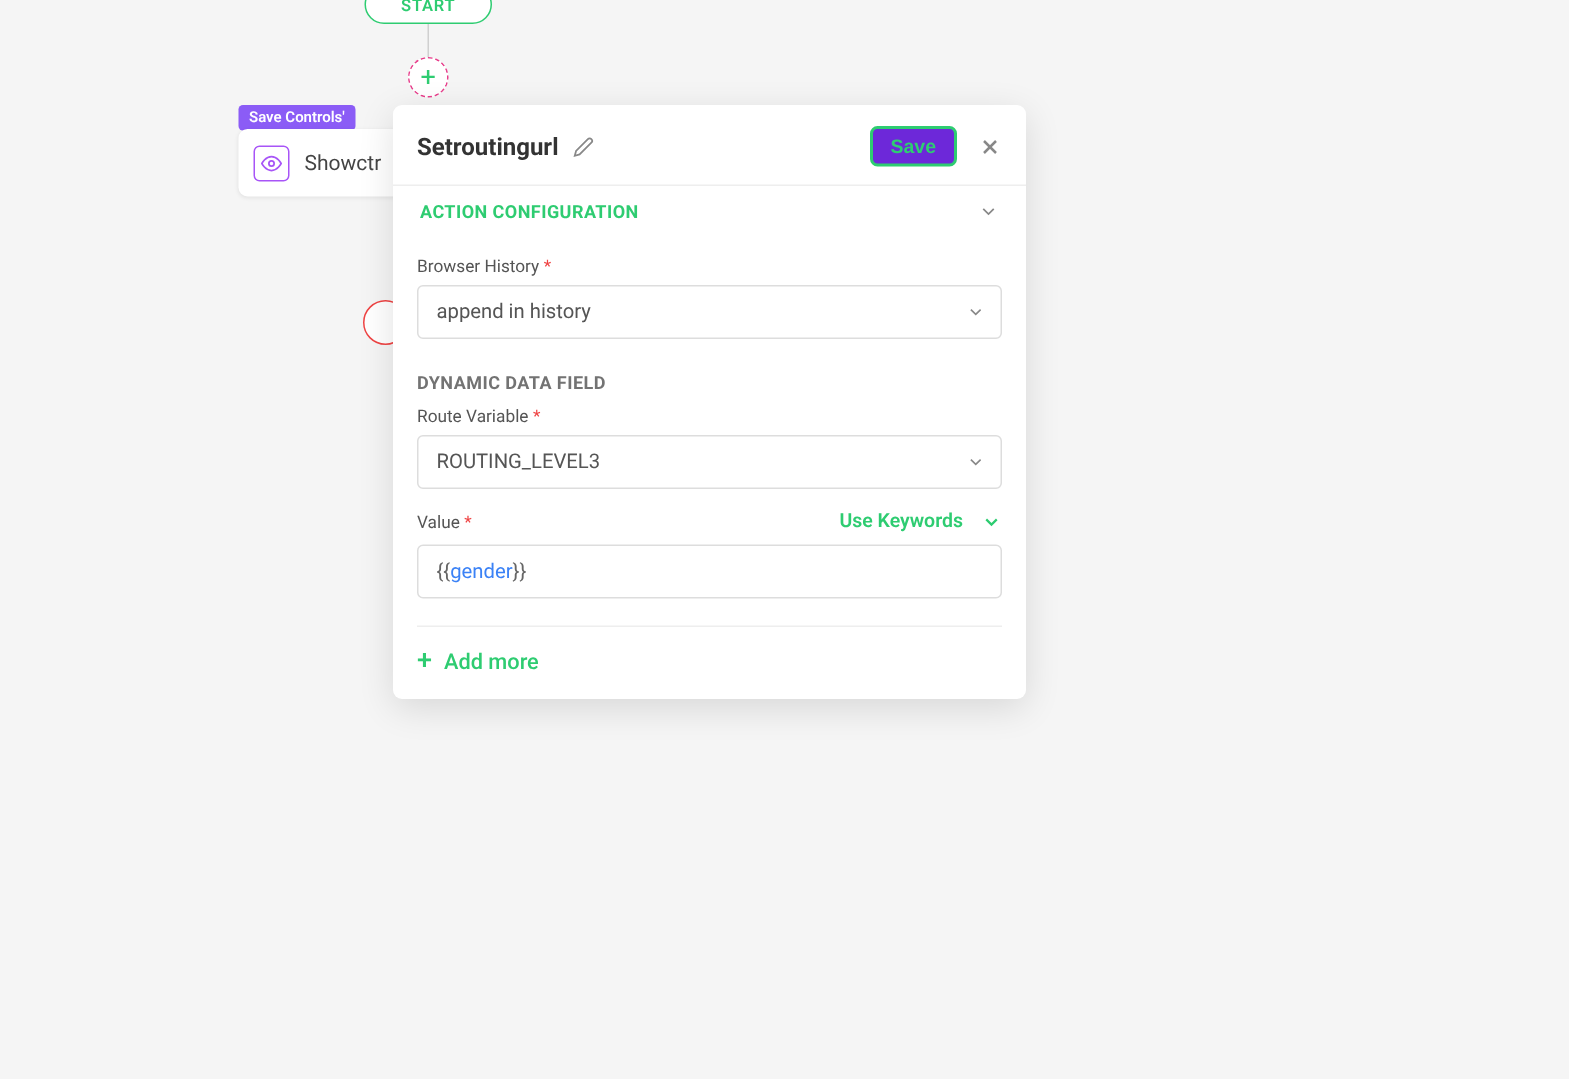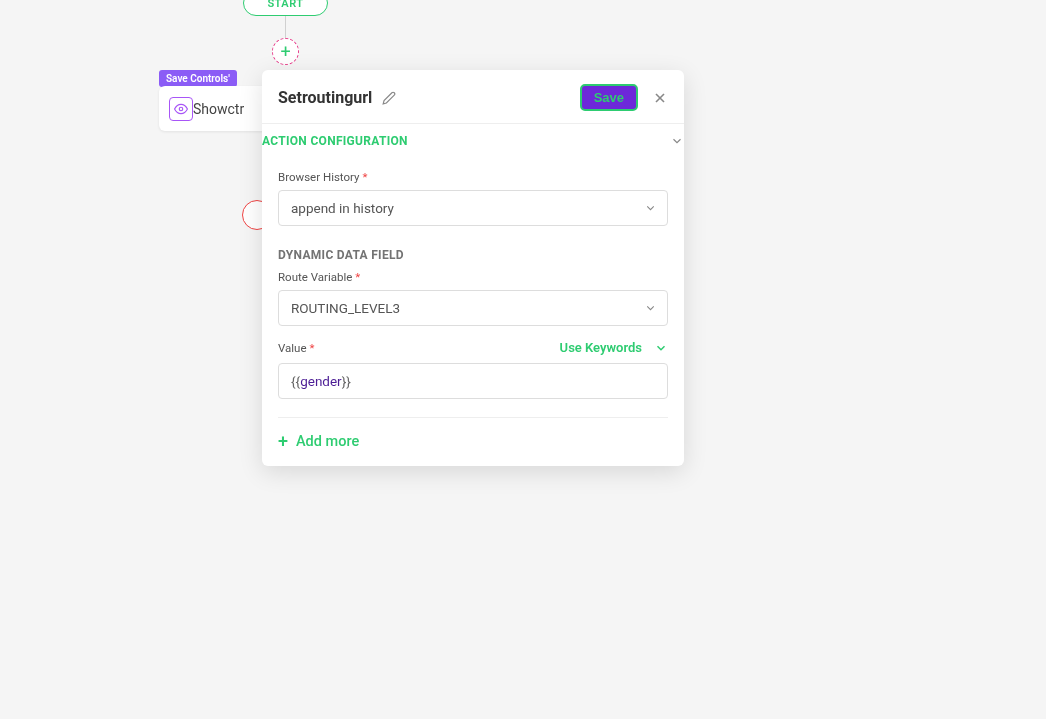--- a/index.html
+++ b/index.html
@@ -79,20 +79,21 @@
     left: 159px;
     top: 86px;
     width: 120px;
     height: 45px;
     background: #fff;
     border-radius: 6px;
     box-shadow: 0 1px 3px rgba(0,0,0,0.08);
     display: flex;
     align-items: center;
     padding: 0 10px;
+    gap: 10px;
   }
   .eye-icon-box {
     width: 24px;
     height: 24px;
     border: 1px solid #a855f7;
     border-radius: 4px;
     display: flex;
     align-items: center;
     justify-content: center;
   }
@@ -155,21 +156,21 @@
     cursor: pointer;
     color: #888;
     display: flex;
     align-items: center;
   }
 
   .section-header {
     display: flex;
     align-items: center;
     justify-content: space-between;
-    padding: 10px 0;
+    padding: 10px 18px;
     cursor: pointer;
     border-top: 1px solid #eee;
   }
   .section-header.first { border-top: 1px solid #eee; }
   .section-title {
     font-size: 12px;
     font-weight: 700;
     letter-spacing: 0.3px;
     color: #2ecc71;
   }
@@ -232,21 +233,21 @@
 
   .input-box {
     margin-top: 8px;
     border: 1px solid #ddd;
     border-radius: 4px;
     padding: 9px 12px;
     font-size: 13.5px;
     color: #666;
   }
   .input-box .brace { color: #666; }
-  .input-box .kw { color: #4c1d95; }
+  .input-box .kw { color: #3b82f6; }
 
   .divider {
     border-top: 1px solid #eee;
     margin-top: 18px;
   }
   .add-more {
     display: flex;
     align-items: center;
     gap: 8px;
     color: #2ecc71;

